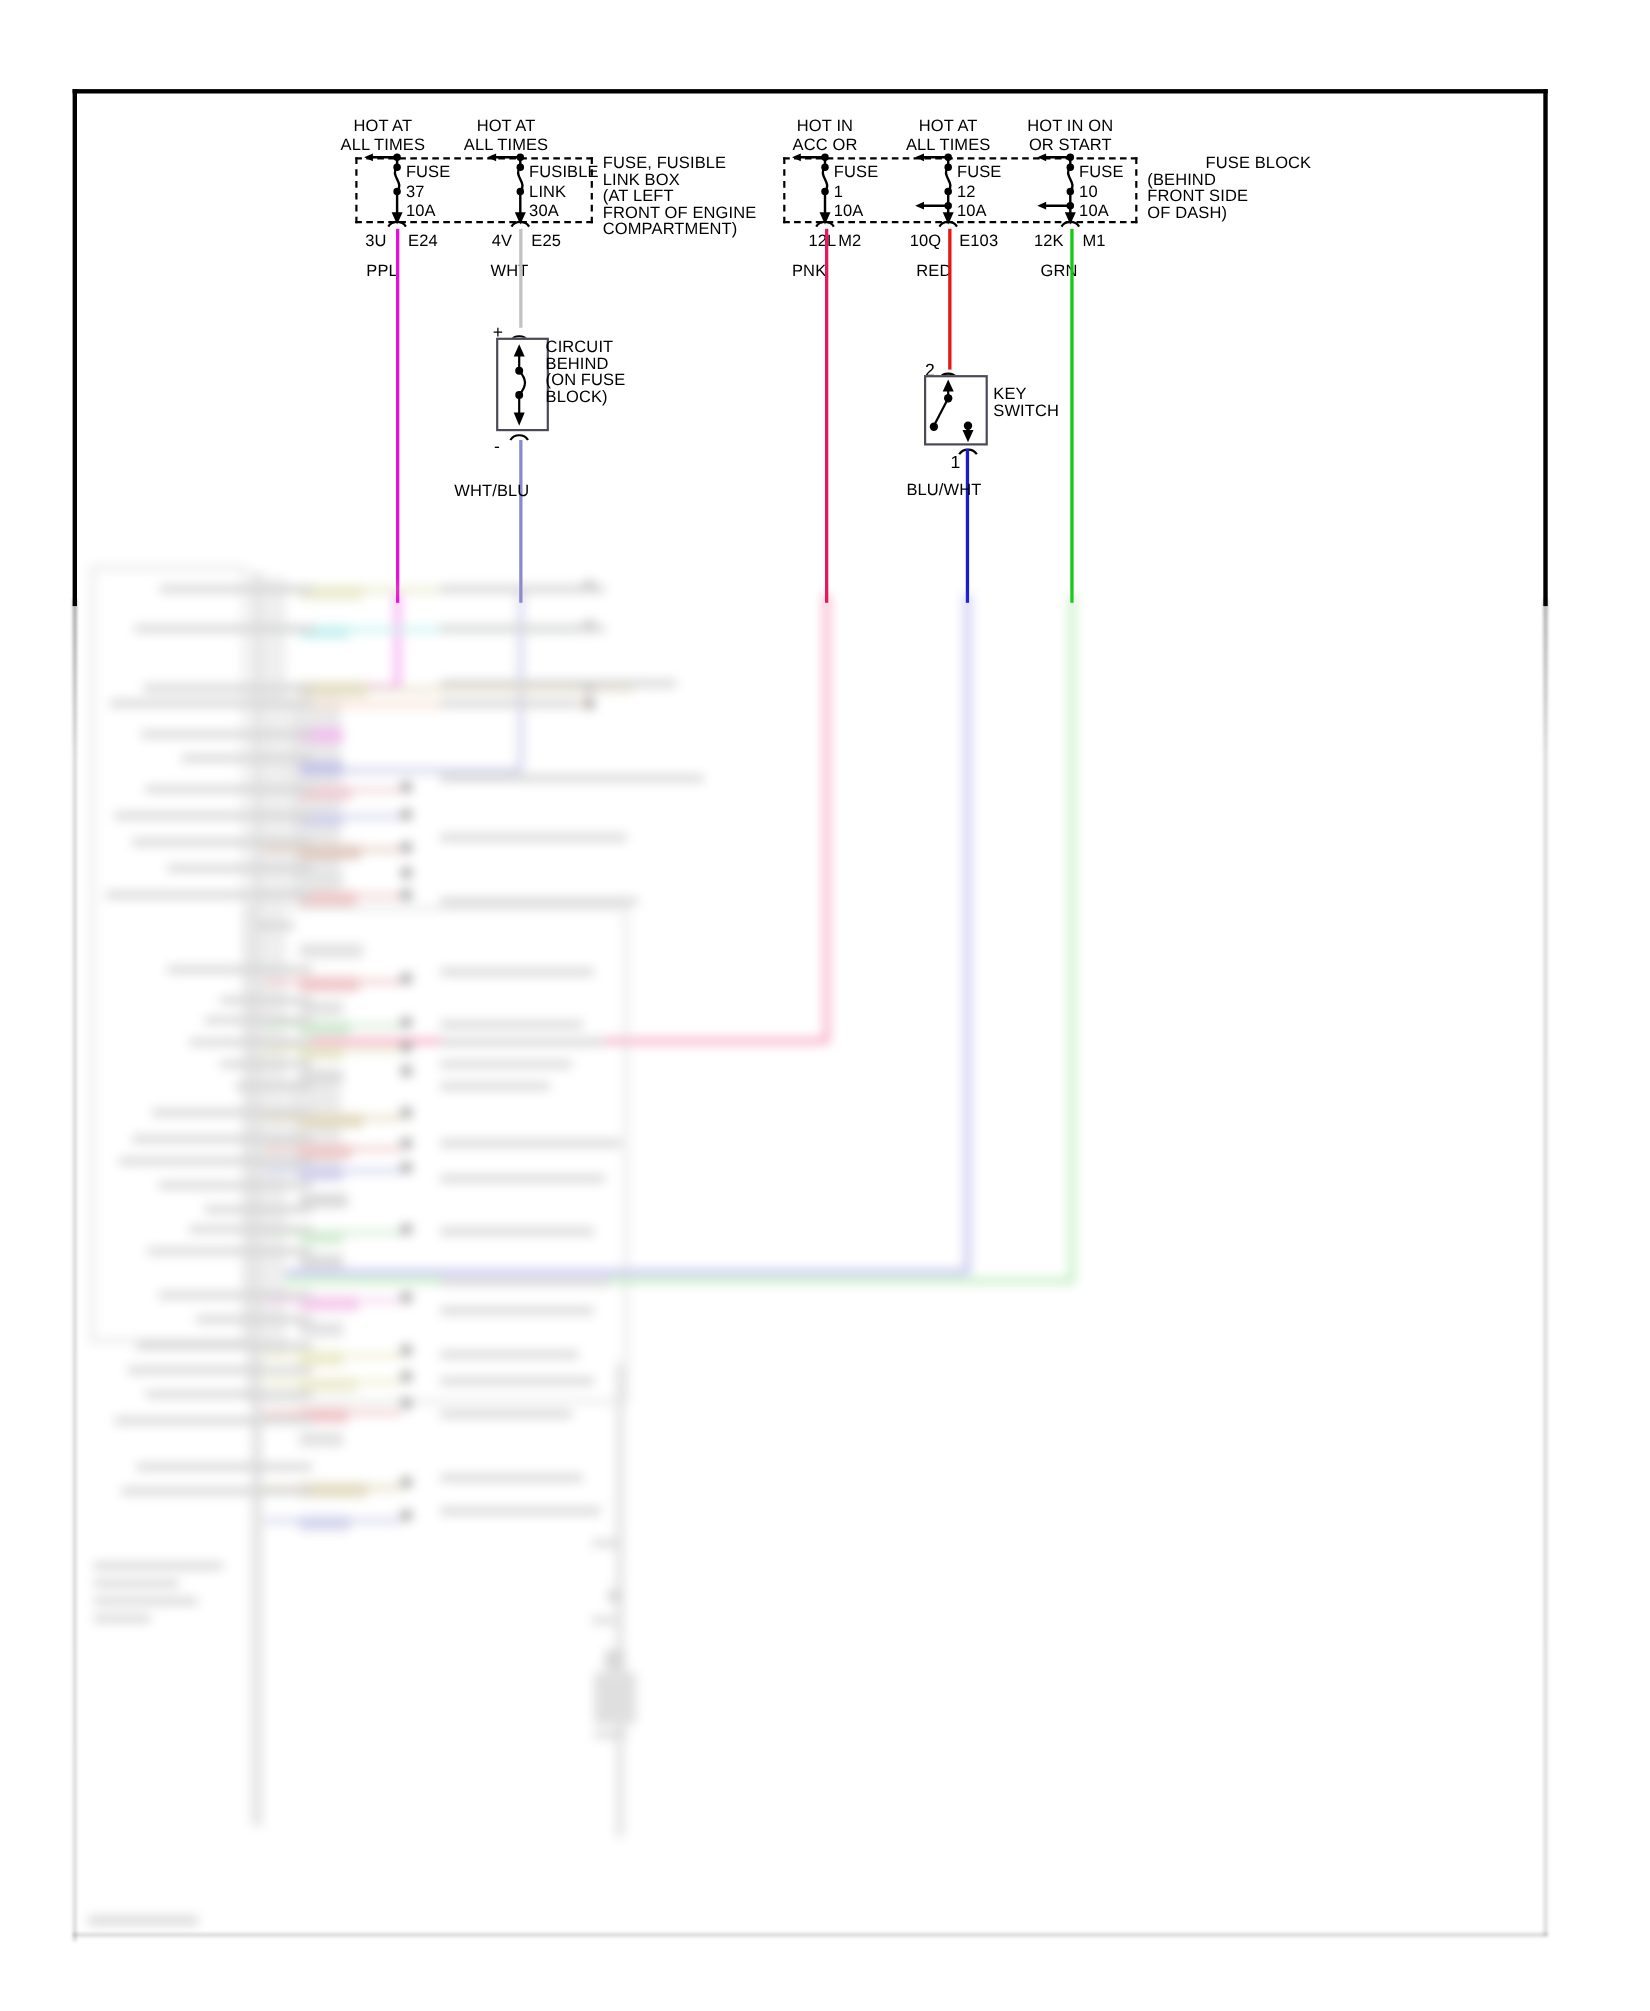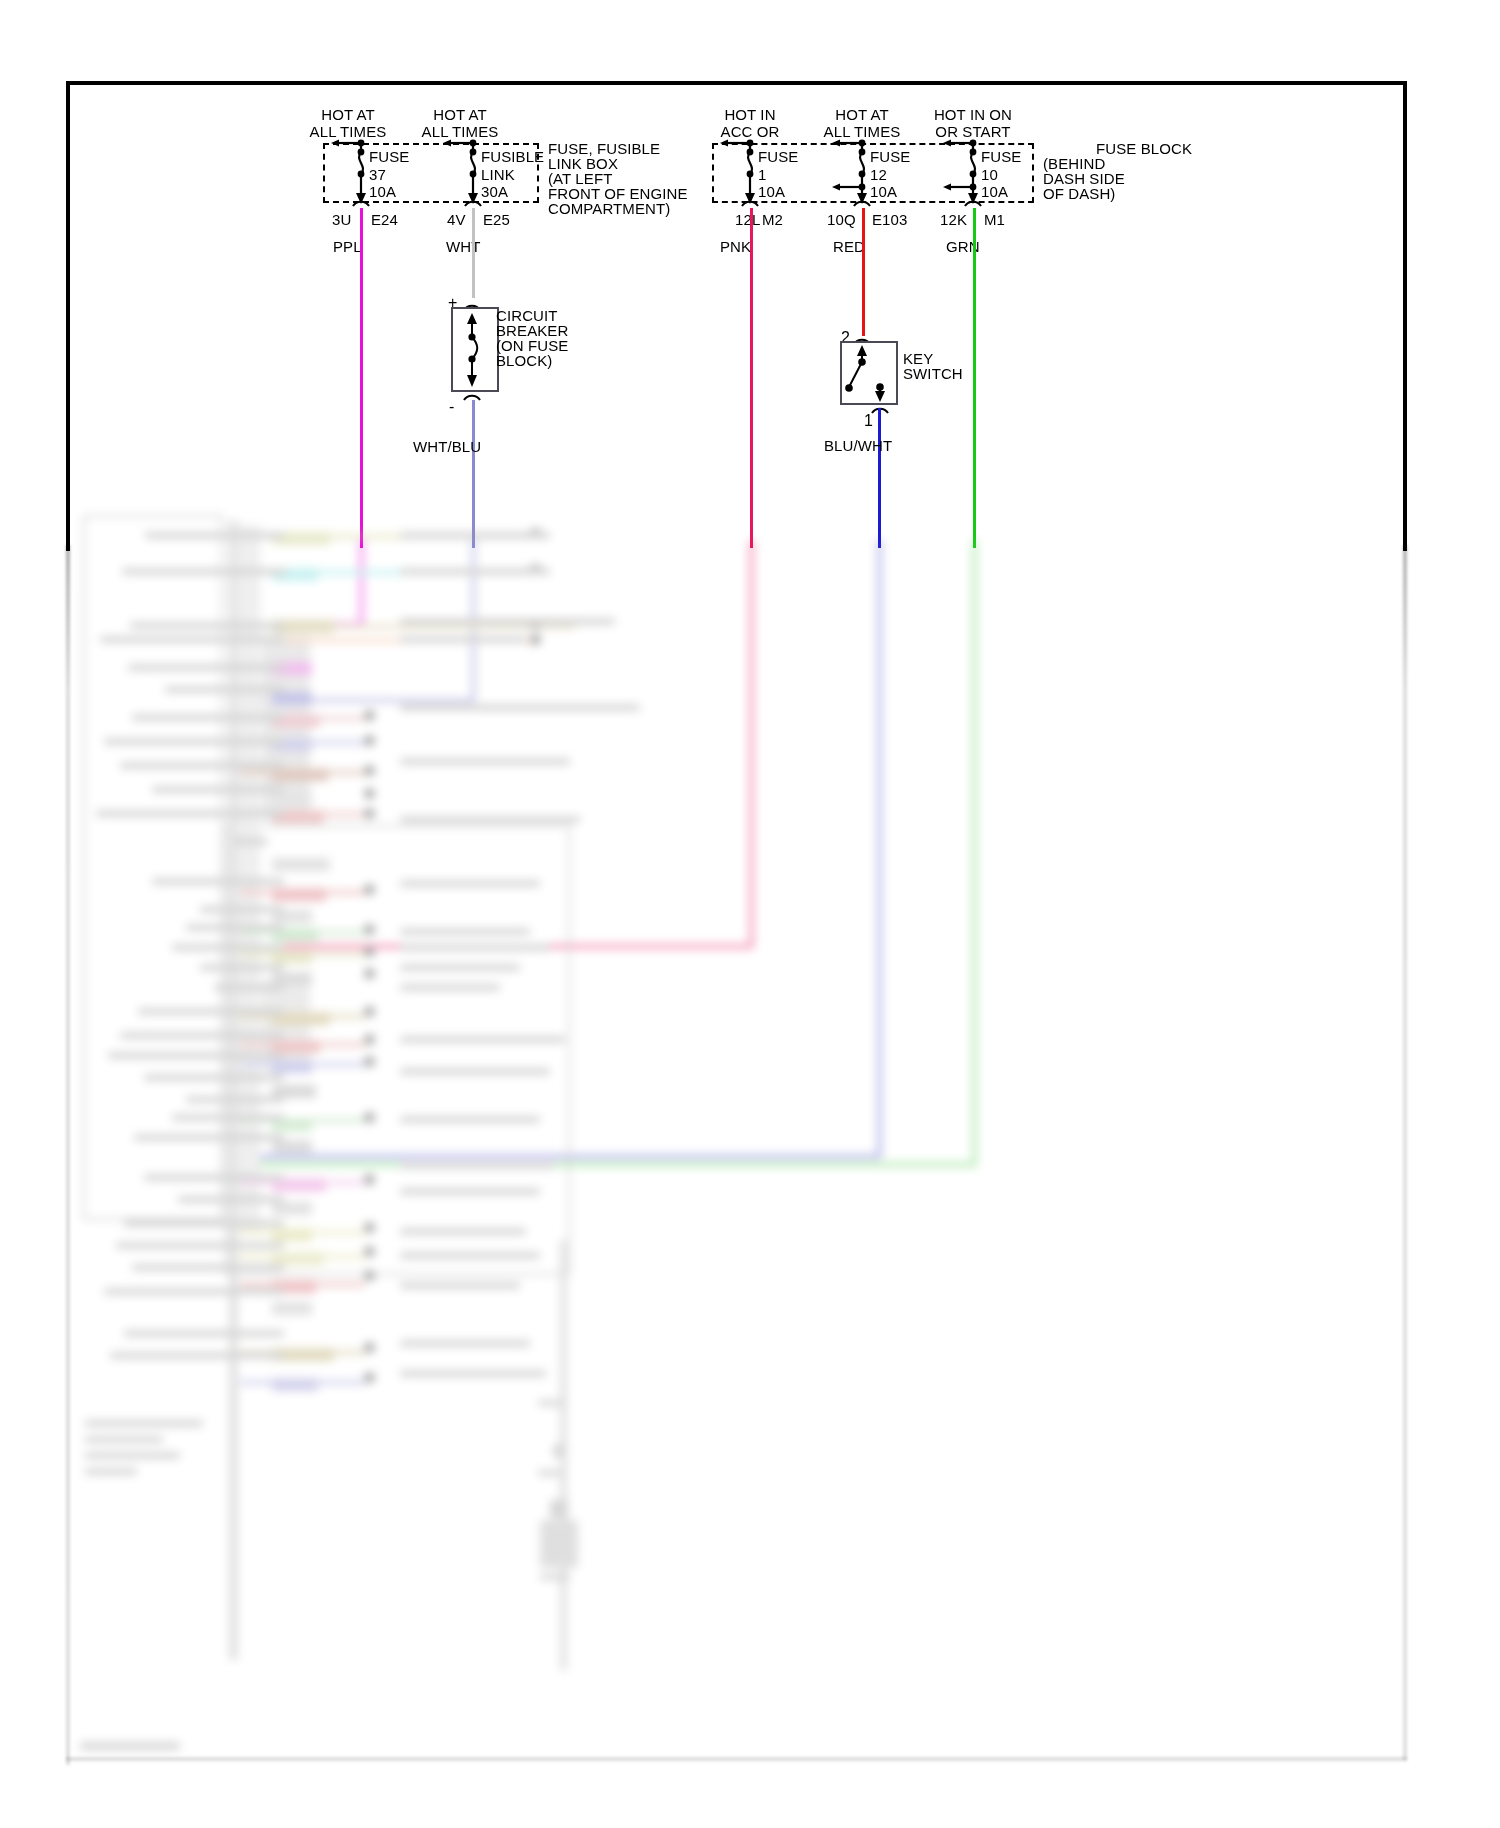--- a/index.html
+++ b/index.html
@@ -272,21 +272,21 @@
   </svg>
   <div class="lbl" style="left:981px; top:148px;">FUSE</div>
   <div class="lbl" style="left:981px; top:166px;">10</div>
   <div class="lbl" style="left:981px; top:183px;">10A</div>
   <div class="lbl" style="left:940px; top:211px;">12K</div>
   <div class="lbl" style="left:984px; top:211px;">M1</div>
   <div class="lbl" style="left:946px; top:238px;">GRN</div>
 
   <div class="lbl" style="left:1096px; top:140px;">FUSE BLOCK</div>
   <div class="lbl" style="left:1043px; top:155px;">(BEHIND</div>
-  <div class="lbl" style="left:1043px; top:170px;">DASH SIDE</div>
+  <div class="lbl" style="left:1043px; top:170px;">FRONT SIDE</div>
   <div class="lbl" style="left:1043px; top:185px;">OF DASH)</div>
 
   <div class="wire" id="wire-ppl" style="left:360px; top:208px; height:340px; background:#e810d8;"></div>
 
   <div class="wire" id="wire-wht" style="left:472px; top:208px; height:90px; background:#c2c2c2;"></div>
 
   <div class="wire" id="wire-pnk" style="left:750px; top:208px; height:340px; background:#e8175d;"></div>
 
   <div class="wire" id="wire-red" style="left:862px; top:208px; height:128px; background:#e81414;"></div>
 
@@ -305,21 +305,21 @@
     <circle cx="21" cy="52" r="3.6" fill="#000"></circle>
     <line x1="21" y1="52" x2="21" y2="70" stroke="#000" stroke-width="2"></line>
     <polygon points="21,80 16,68 26,68" fill="#000"></polygon>
   </svg>
   <svg style="position:absolute; left:448px; top:388px;" width="60" height="26">
     <path d="M16 12 A 9 8 0 0 1 32 12" stroke="#000" stroke-width="2" fill="none"></path>
   </svg>
   <div class="lbl" style="left:449px; top:398px; font-size:16px;">-</div>
 
   <div class="lbl" style="left:496px; top:307px;">CIRCUIT</div>
-  <div class="lbl" style="left:496px; top:322px;">BREAKER</div>
+  <div class="lbl" style="left:496px; top:322px;">BEHIND</div>
   <div class="lbl" style="left:496px; top:337px;">(ON FUSE</div>
   <div class="lbl" style="left:496px; top:352px;">BLOCK)</div>
 
   <div class="wire" id="wire-wht-blu" style="left:472px; top:400px; height:148px; background:#8a8ad0;"></div>
   <div class="lbl" style="left:413px; top:438px;">WHT/BLU</div>
 
   <div class="lbl" style="left:841px; top:329px; font-size:16px;">2</div>
   <svg style="position:absolute; left:838px; top:330px;" width="60" height="26">
     <path d="M16 14 A 9 8 0 0 1 32 14" stroke="#000" stroke-width="2" fill="none"></path>
   </svg>

